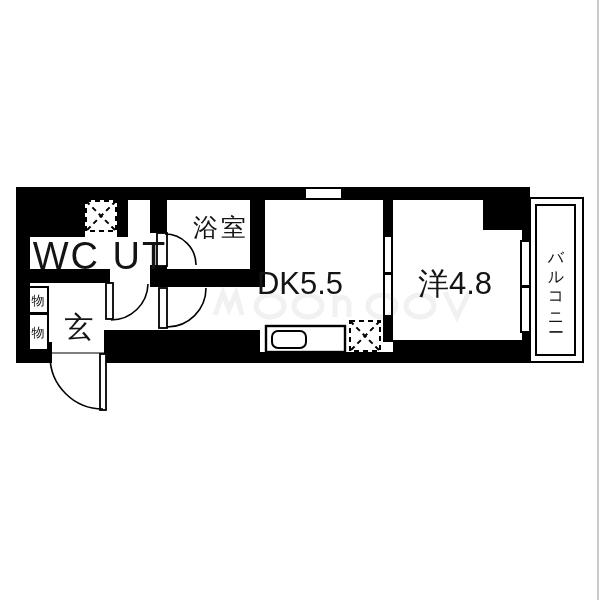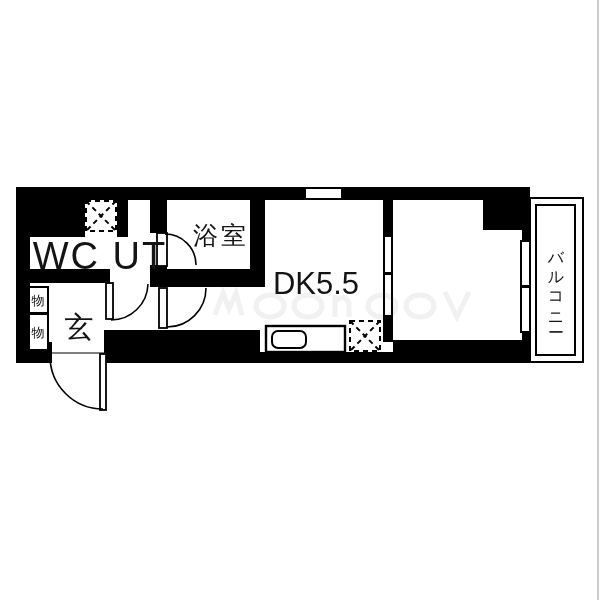--- a/index.html
+++ b/index.html
@@ -115,24 +115,25 @@
       <ellipse cx="382" cy="306" rx="14" ry="11" fill="none" stroke="#555" stroke-width="5"></ellipse>
       <ellipse cx="420" cy="306" rx="14" ry="11" fill="none" stroke="#555" stroke-width="5"></ellipse>
       <path d="M445 292 l12 25 12 -25" fill="none" stroke="#555" stroke-width="5"></path>
     </g>
 
     <rect class="edge" x="597" y="0" width="2" height="600"></rect>
   </svg>
 
   <div class="lbl lbl-wcut" style="left:93px;top:256px;">WC UT</div>
 
-  <div class="lbl lbl-bath" style="left:221px;top:235px;">浴室</div>
+  <div class="lbl lbl-bath" style="left:221px;top:227px;">浴室</div>
 
-  <div class="lbl lbl-dk" style="left:316px;top:283px;">DK5.5</div>
+  <div class="lbl lbl-dk" style="left:300px;top:283px;">DK5.5</div>
 
+  <div class="lbl lbl-yo" style="left:455px;top:283px;">洋4.8</div>
 
   <div class="lbl lbl-gen" style="left:79px;top:327px;">玄</div>
 
   <div class="lbl lbl-mono" style="left:38px;top:300px;">物</div>
 
   <div class="lbl lbl-mono" style="left:38px;top:332px;">物</div>
 
   <div class="lbl lbl-balcony" style="left:556px;top:283px;">バルコニー</div>
 </div>
 

